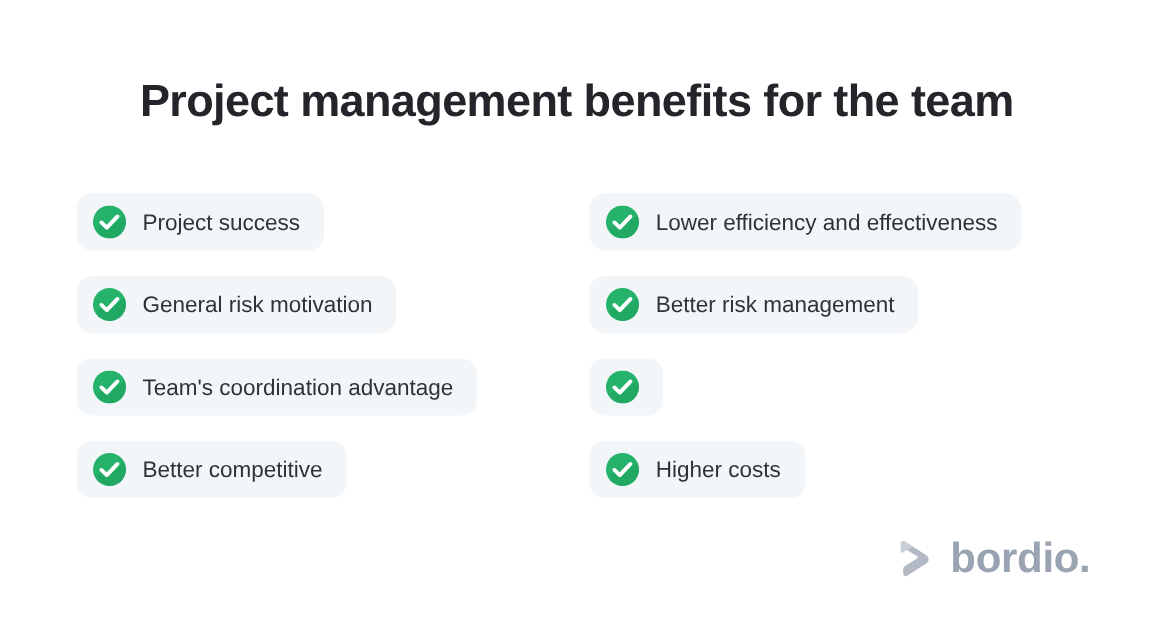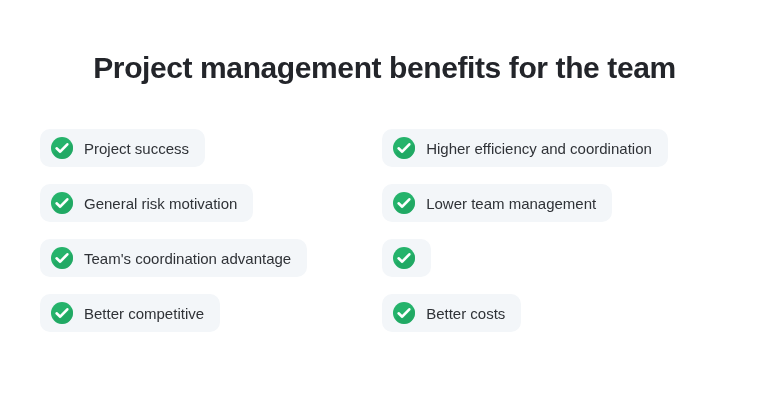--- a/index.html
+++ b/index.html
@@ -33,21 +33,21 @@
     font-size: 30px;
     font-weight: bold;
     letter-spacing: -0.4px;
     color: #23252a;
     font-family: "Liberation Sans", sans-serif;
     white-space: nowrap;
     margin-top: 11px;
   }
   .columns {
     position: absolute;
-    left: 36px;
+    left: 47px;
     top: 125px;
     width: 670px;
     display: flex;
     flex-direction: row;
     gap: 54px;
   }
   .column {
     display: flex;
     flex-direction: column;
     gap: 17px;
@@ -159,53 +159,62 @@
     <div class="column col-right">
 
       <div class="benefit-item">
         <span class="check-icon">
           <svg viewBox="0 0 22 22" width="22" height="22" xmlns="http://www.w3.org/2000/svg">
             <circle cx="11" cy="11" r="11" fill="#25b36b"></circle>
             <path d="M11 22a11 11 0 0 0 11-11 11 11 0 0 0-1.1-4.8L9.3 17.2 5 13.4l-2.6 2.8A11 11 0 0 0 11 22z" fill="#1fa05f" opacity="0.55"></path>
             <path d="M5.6 11.3l3.6 3.4 7.1-7.4" fill="none" stroke="#ffffff" stroke-width="2.6" stroke-linecap="round" stroke-linejoin="round"></path>
           </svg>
         </span>
-        <span class="benefit-label">Higher efficiency and coordination</span>
-      </div>
-
-      <div class="benefit-item">
-        <span class="check-icon">
-          <svg viewBox="0 0 22 22" width="22" height="22" xmlns="http://www.w3.org/2000/svg">
-            <circle cx="11" cy="11" r="11" fill="#25b36b"></circle>
-            <path d="M11 22a11 11 0 0 0 11-11 11 11 0 0 0-1.1-4.8L9.3 17.2 5 13.4l-2.6 2.8A11 11 0 0 0 11 22z" fill="#1fa05f" opacity="0.55"></path>
-            <path d="M5.6 11.3l3.6 3.4 7.1-7.4" fill="none" stroke="#ffffff" stroke-width="2.6" stroke-linecap="round" stroke-linejoin="round"></path>
-          </svg>
-        </span>
-        <span class="benefit-label">Lower team management</span>
-      </div>
-
-      <div class="benefit-item">
-        <span class="check-icon">
-          <svg viewBox="0 0 22 22" width="22" height="22" xmlns="http://www.w3.org/2000/svg">
-            <circle cx="11" cy="11" r="11" fill="#25b36b"></circle>
-            <path d="M11 22a11 11 0 0 0 11-11 11 11 0 0 0-1.1-4.8L9.3 17.2 5 13.4l-2.6 2.8A11 11 0 0 0 11 22z" fill="#1fa05f" opacity="0.55"></path>
-            <path d="M5.6 11.3l3.6 3.4 7.1-7.4" fill="none" stroke="#ffffff" stroke-width="2.6" stroke-linecap="round" stroke-linejoin="round"></path>
-          </svg>
-        </span>
-      </div>
-
-      <div class="benefit-item">
-        <span class="check-icon">
-          <svg viewBox="0 0 22 22" width="22" height="22" xmlns="http://www.w3.org/2000/svg">
-            <circle cx="11" cy="11" r="11" fill="#25b36b"></circle>
-            <path d="M11 22a11 11 0 0 0 11-11 11 11 0 0 0-1.1-4.8L9.3 17.2 5 13.4l-2.6 2.8A11 11 0 0 0 11 22z" fill="#1fa05f" opacity="0.55"></path>
-            <path d="M5.6 11.3l3.6 3.4 7.1-7.4" fill="none" stroke="#ffffff" stroke-width="2.6" stroke-linecap="round" stroke-linejoin="round"></path>
-          </svg>
-        </span>
-        <span class="benefit-label">Better costs</span>
+        <span class="benefit-label">Lower efficiency and effectiveness</span>
+      </div>
+
+      <div class="benefit-item">
+        <span class="check-icon">
+          <svg viewBox="0 0 22 22" width="22" height="22" xmlns="http://www.w3.org/2000/svg">
+            <circle cx="11" cy="11" r="11" fill="#25b36b"></circle>
+            <path d="M11 22a11 11 0 0 0 11-11 11 11 0 0 0-1.1-4.8L9.3 17.2 5 13.4l-2.6 2.8A11 11 0 0 0 11 22z" fill="#1fa05f" opacity="0.55"></path>
+            <path d="M5.6 11.3l3.6 3.4 7.1-7.4" fill="none" stroke="#ffffff" stroke-width="2.6" stroke-linecap="round" stroke-linejoin="round"></path>
+          </svg>
+        </span>
+        <span class="benefit-label">Better risk management</span>
+      </div>
+
+      <div class="benefit-item">
+        <span class="check-icon">
+          <svg viewBox="0 0 22 22" width="22" height="22" xmlns="http://www.w3.org/2000/svg">
+            <circle cx="11" cy="11" r="11" fill="#25b36b"></circle>
+            <path d="M11 22a11 11 0 0 0 11-11 11 11 0 0 0-1.1-4.8L9.3 17.2 5 13.4l-2.6 2.8A11 11 0 0 0 11 22z" fill="#1fa05f" opacity="0.55"></path>
+            <path d="M5.6 11.3l3.6 3.4 7.1-7.4" fill="none" stroke="#ffffff" stroke-width="2.6" stroke-linecap="round" stroke-linejoin="round"></path>
+          </svg>
+        </span>
+      </div>
+
+      <div class="benefit-item">
+        <span class="check-icon">
+          <svg viewBox="0 0 22 22" width="22" height="22" xmlns="http://www.w3.org/2000/svg">
+            <circle cx="11" cy="11" r="11" fill="#25b36b"></circle>
+            <path d="M11 22a11 11 0 0 0 11-11 11 11 0 0 0-1.1-4.8L9.3 17.2 5 13.4l-2.6 2.8A11 11 0 0 0 11 22z" fill="#1fa05f" opacity="0.55"></path>
+            <path d="M5.6 11.3l3.6 3.4 7.1-7.4" fill="none" stroke="#ffffff" stroke-width="2.6" stroke-linecap="round" stroke-linejoin="round"></path>
+          </svg>
+        </span>
+        <span class="benefit-label">Higher costs</span>
       </div>
 
     </div>
 
   </div>
 
+  <div class="logo">
+    <span class="logo-mark">
+      <svg viewBox="0 0 26 27" width="26" height="27" xmlns="http://www.w3.org/2000/svg">
+        <path d="M2.5 3.2c0-1.3 1.4-2 2.5-1.3l14.6 9.3c2 1.3 2 4.2 0 5.4L6.7 24.9c-1.2.7-2.6-.1-2.6-1.5v-3.3c0-.6.3-1.1.8-1.4l8.4-5.3c.7-.4.7-1.4 0-1.8L3.3 5.9c-.5-.3-.8-.8-.8-1.4V3.2z" fill="#b3bac6"></path>
+        <path d="M2.5 3.2c0-1.3 1.4-2 2.5-1.3l5.3 3.4-7 4.2c-.5.3-.8-.2-.8-.8V3.2z" fill="#c9cfd8"></path>
+      </svg>
+    </span>
+    <span class="logo-text">bordio.</span>
+  </div>
 
 </div>
 
 </body></html>

